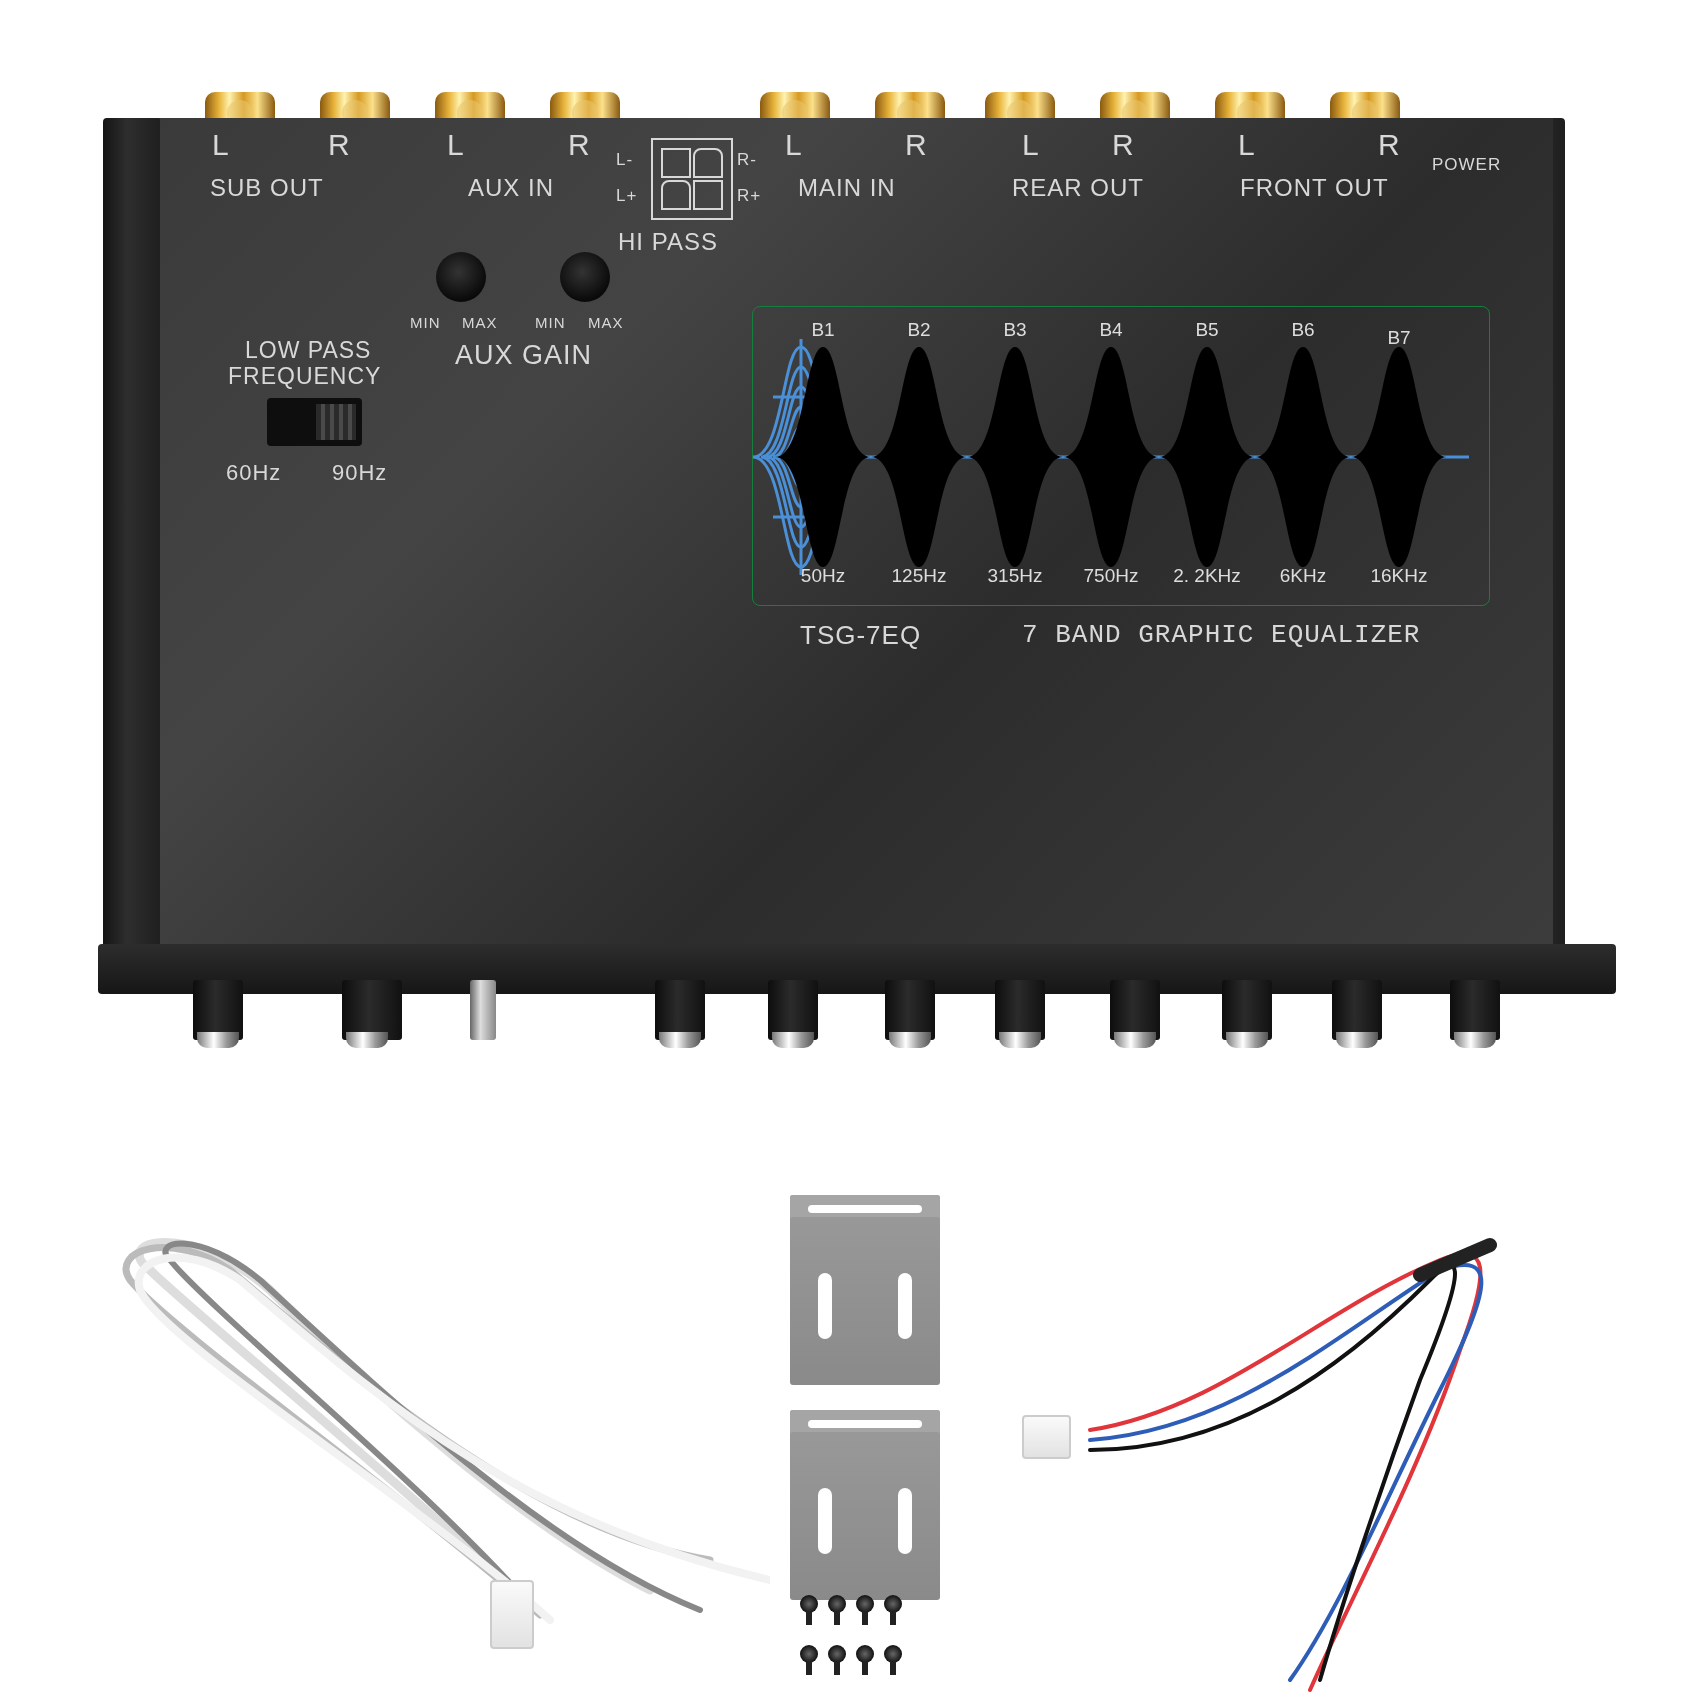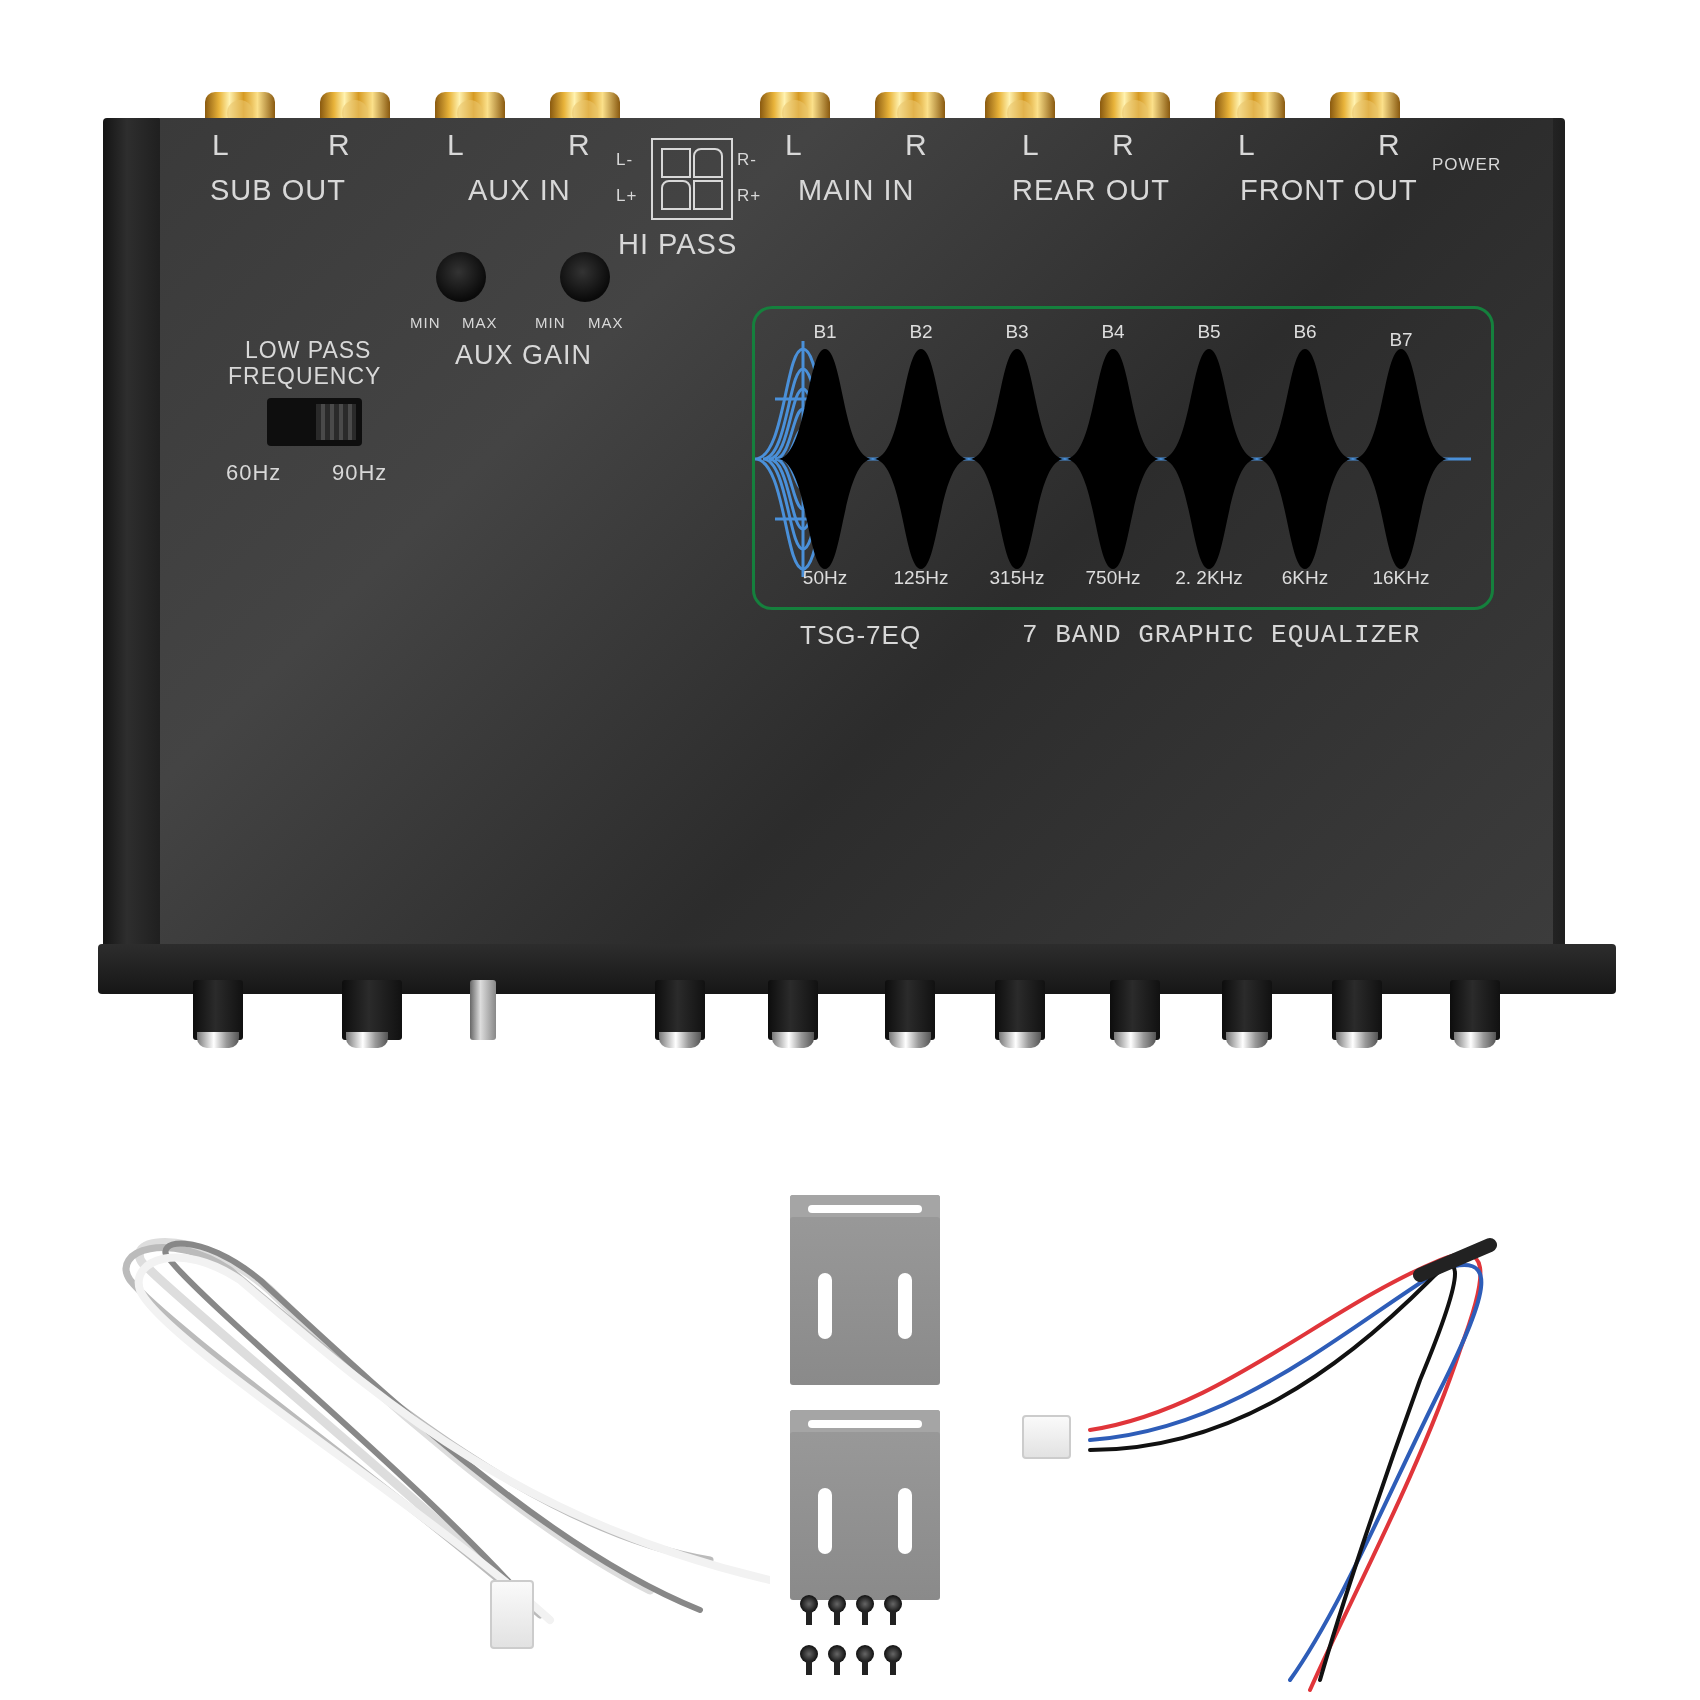--- a/index.html
+++ b/index.html
@@ -9,26 +9,26 @@
   .rca-top{position:absolute;top:92px;width:70px;height:40px;border-radius:10px 10px 4px 4px;
     background:linear-gradient(90deg,#8a5a10 0%,#e8b33a 20%,#fff2b0 35%,#d69a22 55%,#fbe08a 75%,#8a5a10 100%);}
   .rca-top::after{content:"";position:absolute;left:22px;top:8px;width:26px;height:26px;border-radius:50%;background:#e9c56a;opacity:.6;}
   
   .rail{position:absolute;top:118px;width:60px;height:830px;background:linear-gradient(90deg,#141414,#2e2e2e 40%,#1e1e1e);border-radius:4px;}
   .panel{position:absolute;left:160px;top:118px;width:1393px;height:830px;
     background:linear-gradient(135deg,#3a3a3a 0%,#444 30%,#2c2c2c 60%,#3c3c3c 100%);}
   .front-lip{position:absolute;left:98px;top:944px;width:1518px;height:50px;background:linear-gradient(180deg,#2d2d2d,#161616);border-radius:4px;}
   .lbl{position:absolute;color:#d8d8d8;white-space:nowrap;letter-spacing:1px;}
   .lr{font-size:30px;}
-  .sec{font-size:29px;}
+  .sec{font-size:24px;}
   .small{font-size:17px;}
   .knob{position:absolute;width:50px;height:50px;border-radius:50%;background:radial-gradient(circle at 45% 40%,#333,#0a0a0a 70%);}
   .switch{position:absolute;left:267px;top:398px;width:95px;height:48px;background:#0e0e0e;border-radius:4px;}
   .switch .sl{position:absolute;right:6px;top:6px;width:40px;height:36px;background:repeating-linear-gradient(90deg,#2a2a2a 0 5px,#4a4a4a 5px 9px);}
-  .eq-box{position:absolute;left:752px;top:306px;width:736px;height:298px;border:3px solid #15803d;border-radius:20px;}
+  .eq-box{position:absolute;left:752px;top:306px;width:736px;height:298px;border:1px solid #15803d;border-radius:8px;}
   .band-label{position:absolute;top:12px;font-size:19px;color:#ddd;width:96px;text-align:center;}
   .freq-label{position:absolute;top:258px;font-size:19px;color:#ddd;width:110px;text-align:center;}
   
   .shaft{position:absolute;top:980px;width:50px;height:60px;background:linear-gradient(90deg,#0d0d0d,#2b2b2b 45%,#111);border-radius:3px;}
   .shaft::after{content:"";position:absolute;left:4px;bottom:-8px;width:42px;height:16px;border-radius:0 0 10px 10px;background:linear-gradient(90deg,#777,#fff 40%,#999 70%,#555);}
   .shaft.metal{background:linear-gradient(90deg,#666,#ddd 40%,#888);width:26px;}
   .shaft.metal::after{display:none;}
   
   .bracket{position:absolute;width:150px;height:190px;background:linear-gradient(180deg,#9a9a9a,#8a8a8a);border-radius:3px;box-shadow:inset 0 22px 0 #a5a5a5;}
   .bracket .slot{position:absolute;width:14px;height:66px;background:#fff;border-radius:7px;top:78px;}

